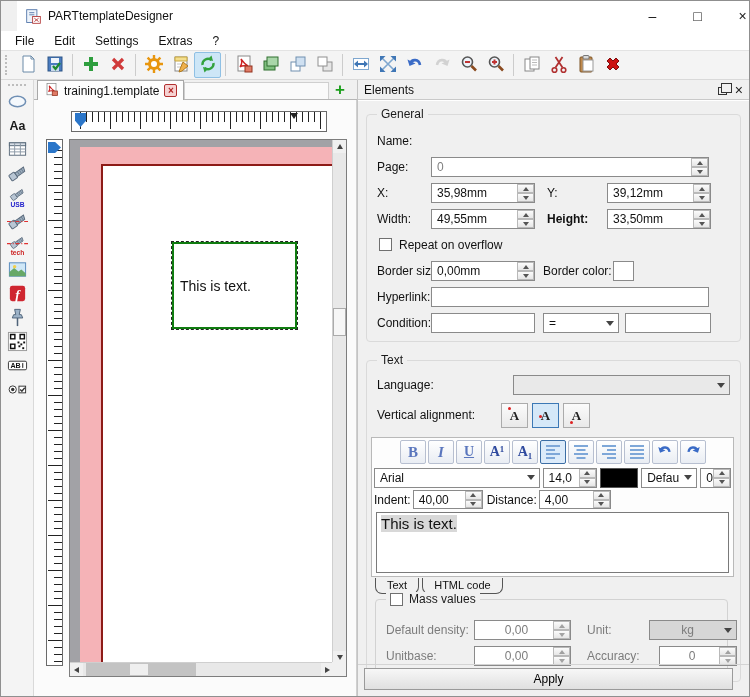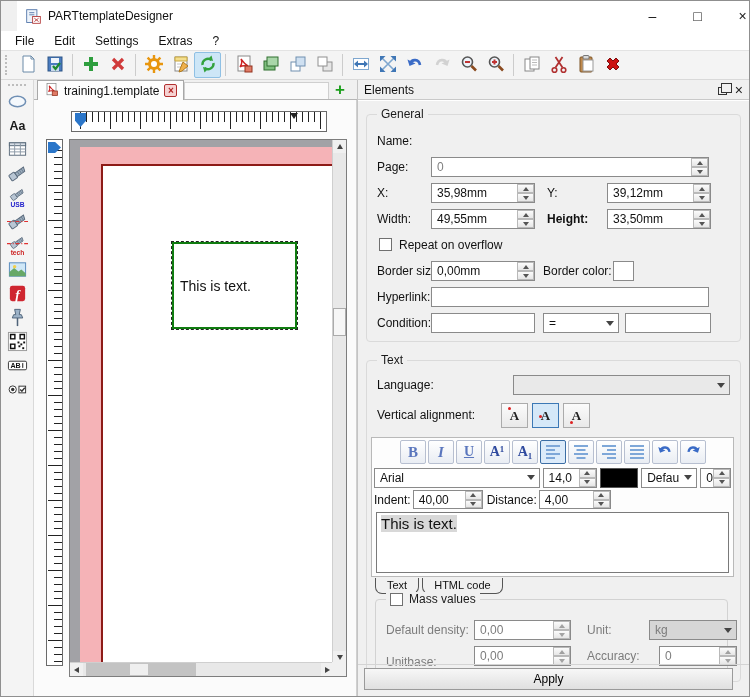--- a/index.html
+++ b/index.html
@@ -685,39 +685,39 @@
               </div>
           </div>
           <div class="tedit"><span class="sel">This is text.</span></div>
         </div>
 
         <span class="btabs" style="left:8px; top:217px;">
           <span class="btab">Text</span>
           <span class="btab">HTML code</span>
         </span>
 
-        <div class="gbox mass" style="left:8px; top:238px; right:12px; height:78px; border-color:#d2d2d2;">
+        <div class="gbox mass" style="left:8px; top:238px; right:12px; height:78px; border-color:#d2d2d2;text-align:center;">
           <span class="glegend" style="display:flex; align-items:center; gap:6px;">
             <span class="cb" style="position:static;"></span>
             <span>Mass values</span>
           </span>
           <span class="lbl dis" style="left:10px; top:20px;">Default density:</span>
           <div class="fld" style="left:98px; top:20px; width:97px;">
               <span class="val">0,00</span>
               <span class="spin dis">
                 <i class="su"></i>
                 <i class="sd"></i>
               </span>
             </div>
           <span class="lbl dis" style="left:211px; top:20px;">Unit:</span>
           <div class="fld" style="left:273px; top:20px; width:88px; background:#d6d6d6;">
               <span class="val">kg</span>
               <span class="dda"></span>
             </div>
-          <span class="lbl dis" style="left:10px; top:52px;">Unitbase:</span>
+          <span class="lbl dis" style="left:10px; top:46px;">Unitbase:</span>
           <div class="fld" style="left:98px; top:46px; width:97px;">
               <span class="val">0,00</span>
               <span class="spin dis">
                 <i class="su"></i>
                 <i class="sd"></i>
               </span>
             </div>
           <span class="lbl dis" style="left:211px; top:46px;">Accuracy:</span>
           <div class="fld" style="left:283px; top:46px; width:78px;">
               <span class="val">0</span>

